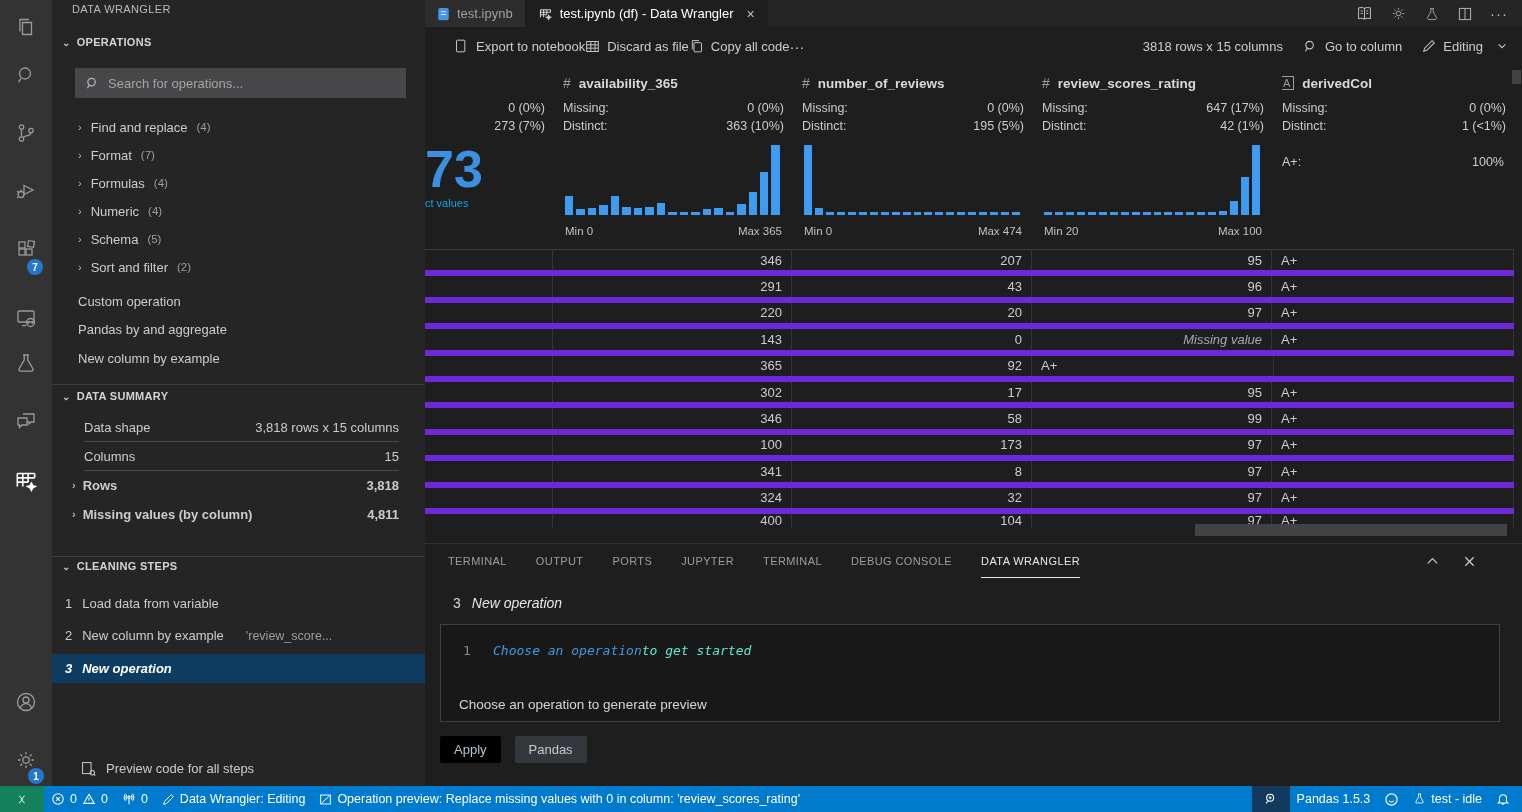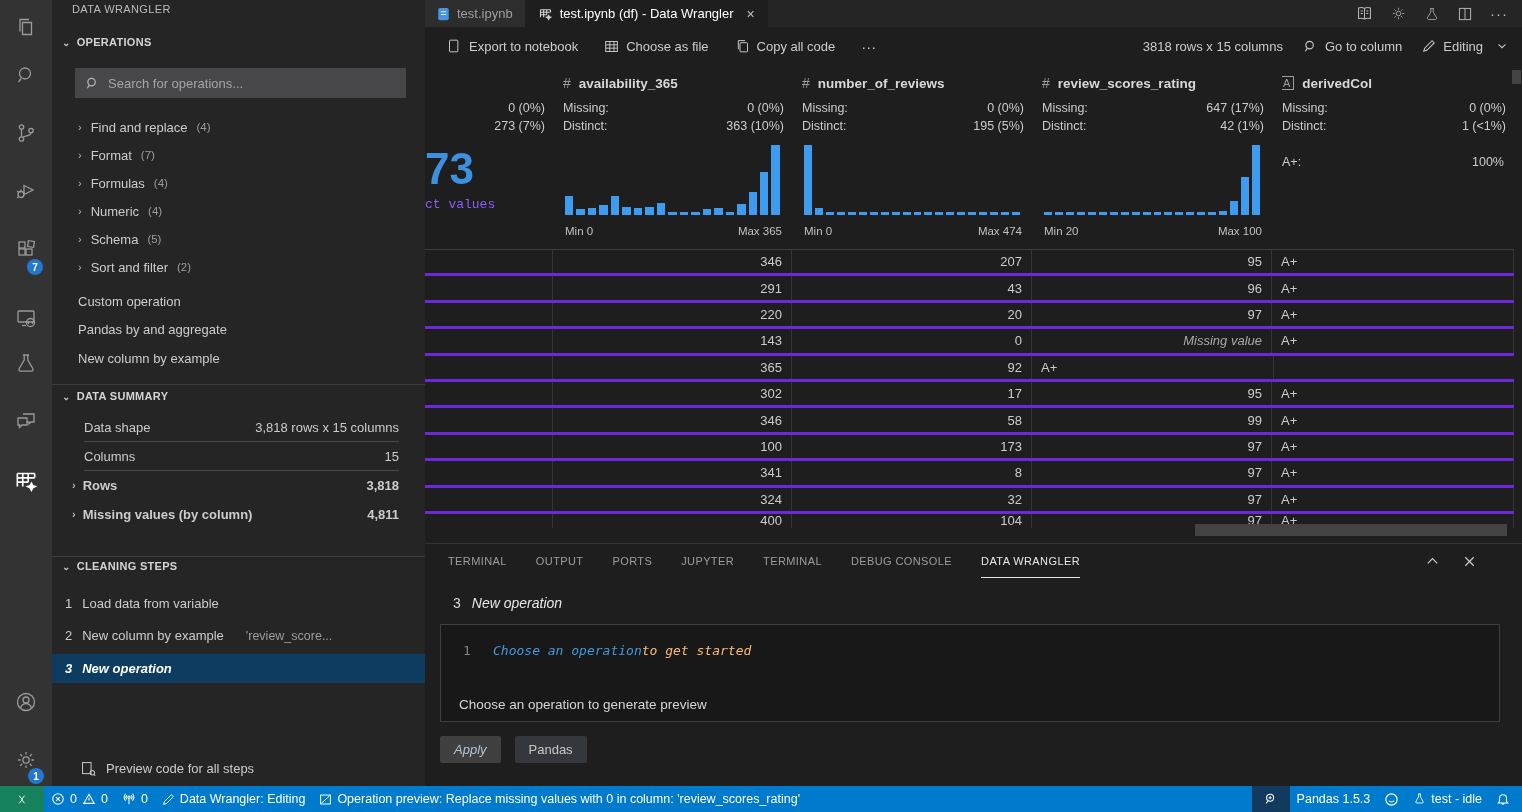--- a/index.html
+++ b/index.html
@@ -37,45 +37,45 @@
   #preview-row svg { stroke:#c5c5c5; fill:none; stroke-width:1.2; }
 
   
   #main { position:absolute; left:425px; top:0; width:1097px; height:786px; background:#1e1e1e; }
   #tabbar { position:absolute; top:0; left:0; right:0; height:27px; background:#252526; display:flex; }
   .tab { height:27px; display:flex; align-items:center; gap:7px; padding:0 12px; font-size:13px; color:#9f9f9f; background:#2d2d2d; border-right:1px solid #1e1e1e; }
   .tab.active { background:#1e1e1e; color:#ffffff; }
   .tab .close { color:#c0c0c0; font-size:14px; margin-left:6px; }
   #tab-actions { margin-left:auto; display:flex; align-items:center; gap:17px; padding-right:14px; color:#b8b8b8; }
   #tab-actions svg { stroke:currentColor; fill:none; stroke-width:1.2; }
-  #toolbar { position:absolute; top:27px; left:8px; right:0; height:38px; display:flex; align-items:center; padding:0 14px; gap:26px; font-size:13px; color:#cccccc; }
+  #toolbar { position:absolute; top:27px; left:15px; right:0; height:38px; display:flex; align-items:center; padding:0 14px; font-size:13px; color:#cccccc; }
   .tb-item { display:flex; align-items:center; gap:7px; }
   .tb-item svg { stroke:#c5c5c5; fill:none; stroke-width:1.2; }
   #tb-right { margin-left:auto; display:flex; align-items:center; gap:20px; }
 
   
   #wr-header { position:absolute; top:65px; left:0; width:1089px; height:184px; }
   .h-col { position:absolute; top:0; height:184px; }
   .h-name { position:absolute; top:6px; left:10px; right:6px; height:24px; display:flex; align-items:center; gap:8px; font-size:13.5px; font-weight:bold; color:#d8d8d8; white-space:nowrap; overflow:hidden; }
   .type-num { color:#9d9d9d; font-weight:normal; font-size:14px; }
   .type-str { color:#9d9d9d; font-weight:normal; font-size:11px; border:1px solid #9d9d9d; border-left:none; padding:0 3px 0 1px; line-height:12px; }
   .h-stat { position:absolute; left:10px; right:8px; height:18px; display:flex; font-size:12.5px; color:#cccccc; }
   .h-stat .v { margin-left:auto; }
   .h-stat.m { top:36px; } .h-stat.d { top:54px; }
   .hist { position:absolute; left:12px; right:12px; top:80px; height:70px; display:flex; align-items:flex-end; gap:3px; }
   .hist .bar { flex:1; background:#3d9bf0; min-height:3px; }
   .minmax { position:absolute; left:12px; right:10px; top:160px; height:18px; display:flex; justify-content:space-between; font-size:11.5px; color:#c0c0c0; }
-  .bignum { position:absolute; left:0; top:80px; font-size:44px; font-weight:bold; color:#3d8fe0; line-height:48px; }
-  .bigcap { position:absolute; left:0; top:132px; font-size:13px; color:#8b5cf6;font-family:Liberation Mono, monospace; }
+  .bignum { position:absolute; left:0; top:80px; font-size:52px; font-weight:bold; color:#3d8fe0; line-height:48px; }
+  .bigcap { position:absolute; left:0; top:132px; font-size:11px; color:#0ea5e9; }
   .cat-row { position:absolute; left:10px; right:10px; top:90px; height:18px; display:flex; font-size:12.5px; color:#cccccc; }
   .cat-row .v { margin-left:auto; }
 
   
   #grid { position:absolute; top:249px; left:0; width:1089px; height:294px; border-top:1px solid #3c3c3c; overflow:hidden; }
-  .g-row { display:flex; height:26.4px; border-bottom:3px solid #6d28d9; }
+  .g-row { display:flex; height:26.4px; border-bottom:6px solid #6d28d9; }
   .g-row.partial { height:14px; overflow:hidden; border-bottom:none; }
   .g-cell { height:100%; display:flex; align-items:center; font-size:13px; color:#cccccc; border-right:1px solid #343434; padding:0 9px; }
   .g-cell.num { justify-content:flex-end; }
   .g-cell.missing { font-style:italic; color:#a8a8a8; justify-content:flex-end; }
   #hscroll { position:absolute; left:770px; bottom:3px; width:312px; height:12px; background:#434343; }
   #vscroll { position:absolute; right:1px; top:70px; width:9px; height:14px; background:#434343; }
 
   
   #panel { position:absolute; top:543px; left:0; right:0; height:243px; background:#1e1e1e; border-top:1px solid #323232; }
   #panel-tabs { display:flex; align-items:center; height:34px; padding:0 23px; gap:29px; }
@@ -83,25 +83,25 @@
   .p-tab.active { color:#e7e7e7; border-bottom:1px solid #e7e7e7; }
   #panel-acts { margin-left:auto; display:flex; gap:22px; color:#cccccc; }
   #panel-acts svg { stroke:currentColor; fill:none; stroke-width:1.3; }
   #p-step { margin:17px 0 0 28px; display:flex; align-items:center; gap:11px; font-size:14px; color:#d8d8d8; }
   #p-step .it { font-style:italic; color:#e7e7e7; }
   #code-box { position:relative; margin:13px 22px 0 15px; height:98px; border:1px solid #3f3f3f; background:#181818; }
   #code-line { display:flex; padding-top:18px; font-family:"DejaVu Sans Mono", monospace; font-size:13px; }
   #code-line .ln { width:52px; text-align:center; color:#858585; }
   #code-line .tok { font-style:italic; }
   #code-line .blue { color:#3f9be0; }
-  #code-line .rest { color:#fdba74; }
+  #code-line .rest { color:#5eead4; }
   #code-msg { position:absolute; left:18px; bottom:9px; font-size:13.5px; color:#d6d6d6; }
   #btn-row { margin:14px 0 0 15px; display:flex; gap:14px; }
   .btn { height:27px; padding:0 14px; font-size:13px; display:flex; align-items:center; border-radius:2px; }
-  .btn.primary { background:#404040; color:#b3c4d2;font-style:italic; }
+  .btn.primary { background:#000000; color:#b3c4d2; }
   .btn.secondary { background:#34373b; color:#c8c8c8; }
 
   
   #statusbar { position:absolute; left:0; bottom:0; width:100%; height:26px; background:#007acc; display:flex; align-items:center; color:#ffffff; font-size:12.5px; }
   .st-item { display:flex; align-items:center; gap:5px; padding:0 7px; height:100%; white-space:nowrap; }
   .st-item svg { stroke:#ffffff; fill:none; stroke-width:1.2; }
   #st-remote { width:44px; background:#16825d; justify-content:center; padding:0; }
   #st-zoom { background:#123a5e; width:38px; justify-content:center; }
   #st-spacer { flex:1; }
 </style>
@@ -345,21 +345,21 @@
           <rect x="3" y="2" width="10" height="14" rx="1"></rect>
           <path d="M15.5 6.5v.01M15.5 9.5v.01M15.5 12.5v.01" stroke-width="2"></path>
         </svg>
       <span>Export to notebook</span>
       </div>
     <div class="tb-item">
       <svg width="15" height="15" viewBox="0 0 18 18">
           <rect x="2" y="3" width="14" height="12"></rect>
           <path d="M2 7h14M2 11h14M7 3v12M12 3v12"></path>
         </svg>
-      <span>Choose as file</span>
+      <span>Discard as file</span>
       </div>
     <div class="tb-item">
       <svg width="15" height="16" viewBox="0 0 18 18">
           <rect x="6" y="5" width="9" height="11" rx="1"></rect>
           <path d="M4 13V2.5h8"></path>
         </svg>
       <span>Copy all code</span>
       </div>
     <span style="font-size:15px">···</span>
     <div id="tb-right">

